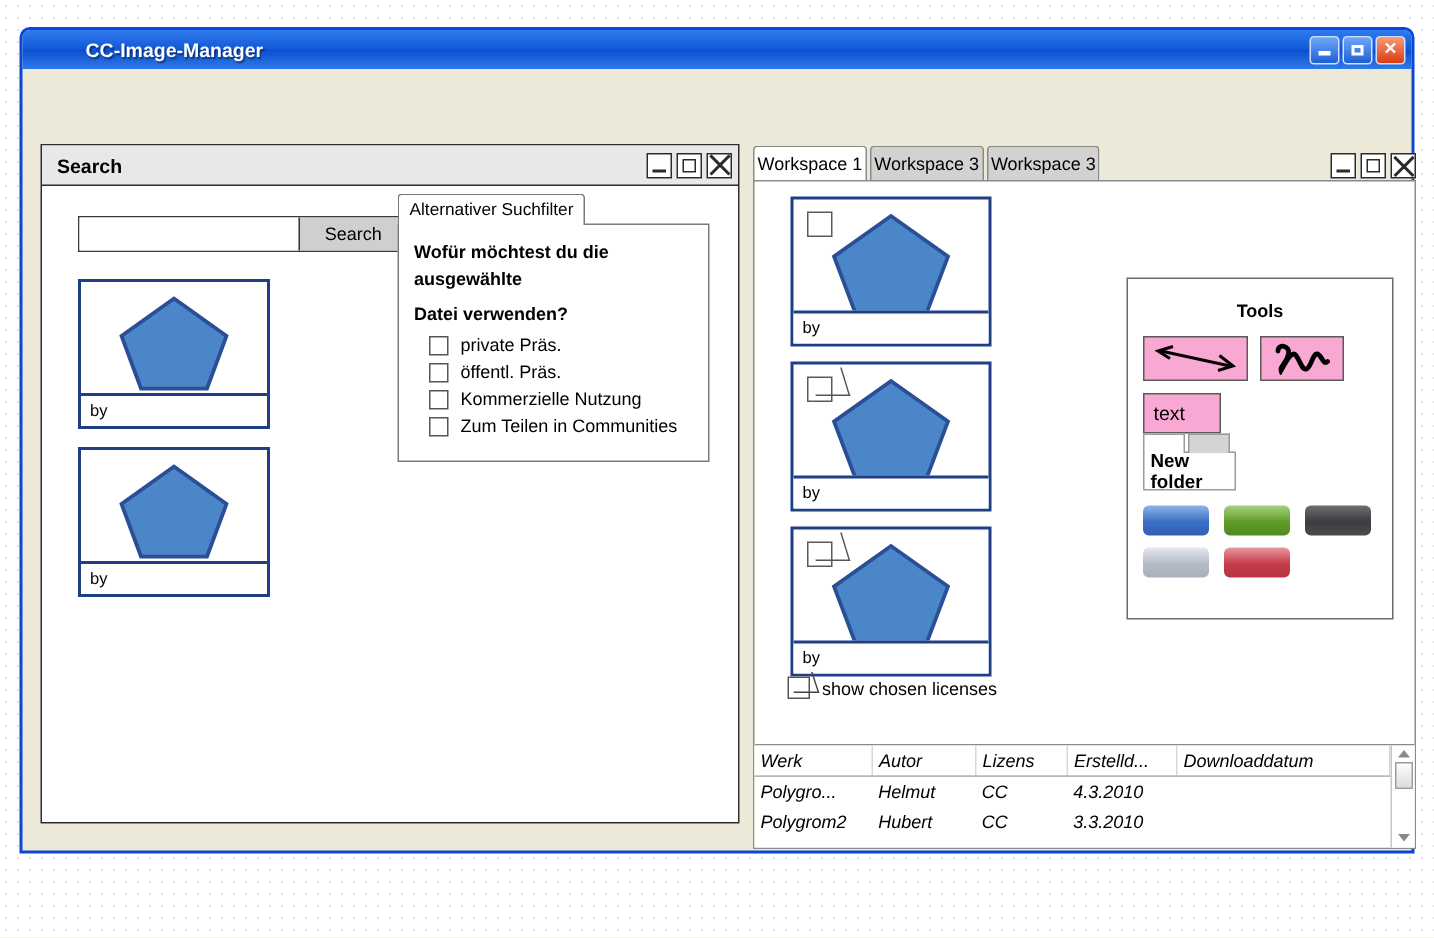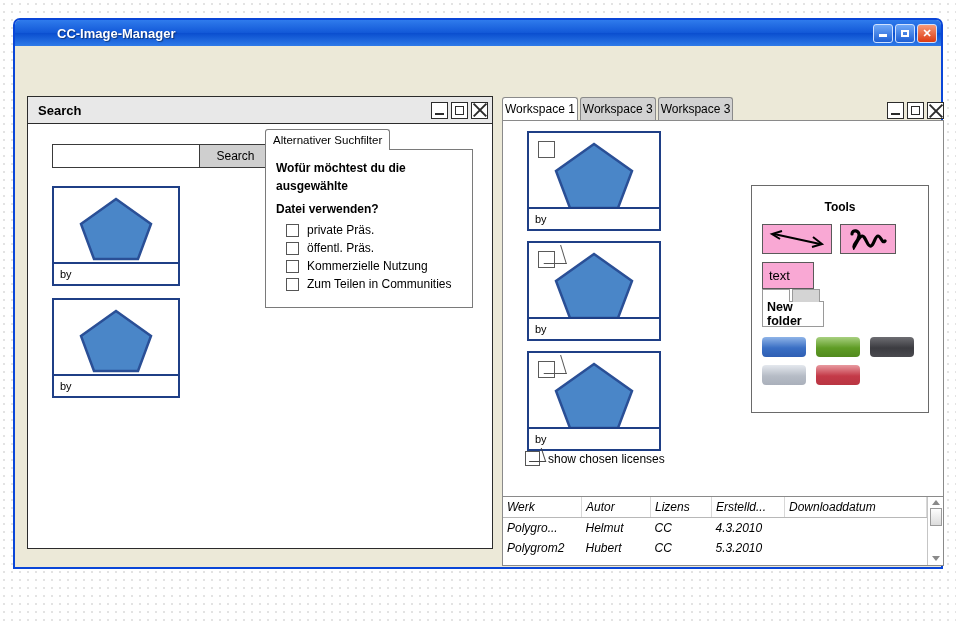--- a/index.html
+++ b/index.html
@@ -384,21 +384,21 @@
                 <td>Polygro...</td>
                 <td>Helmut</td>
                 <td>CC</td>
                 <td>4.3.2010</td>
                 <td></td>
               </tr>
               <tr>
                 <td>Polygrom2</td>
                 <td>Hubert</td>
                 <td>CC</td>
-                <td>5.3.2010</td>
+                <td>3.3.2010</td>
                 <td></td>
               </tr>
             </tbody>
           </table>
         </div>
         <div id="ws-scrollbar">
           <div class="sb-arrow sb-up"></div>
           <div class="sb-thumb"></div>
           <div class="sb-arrow sb-down"></div>
         </div>

